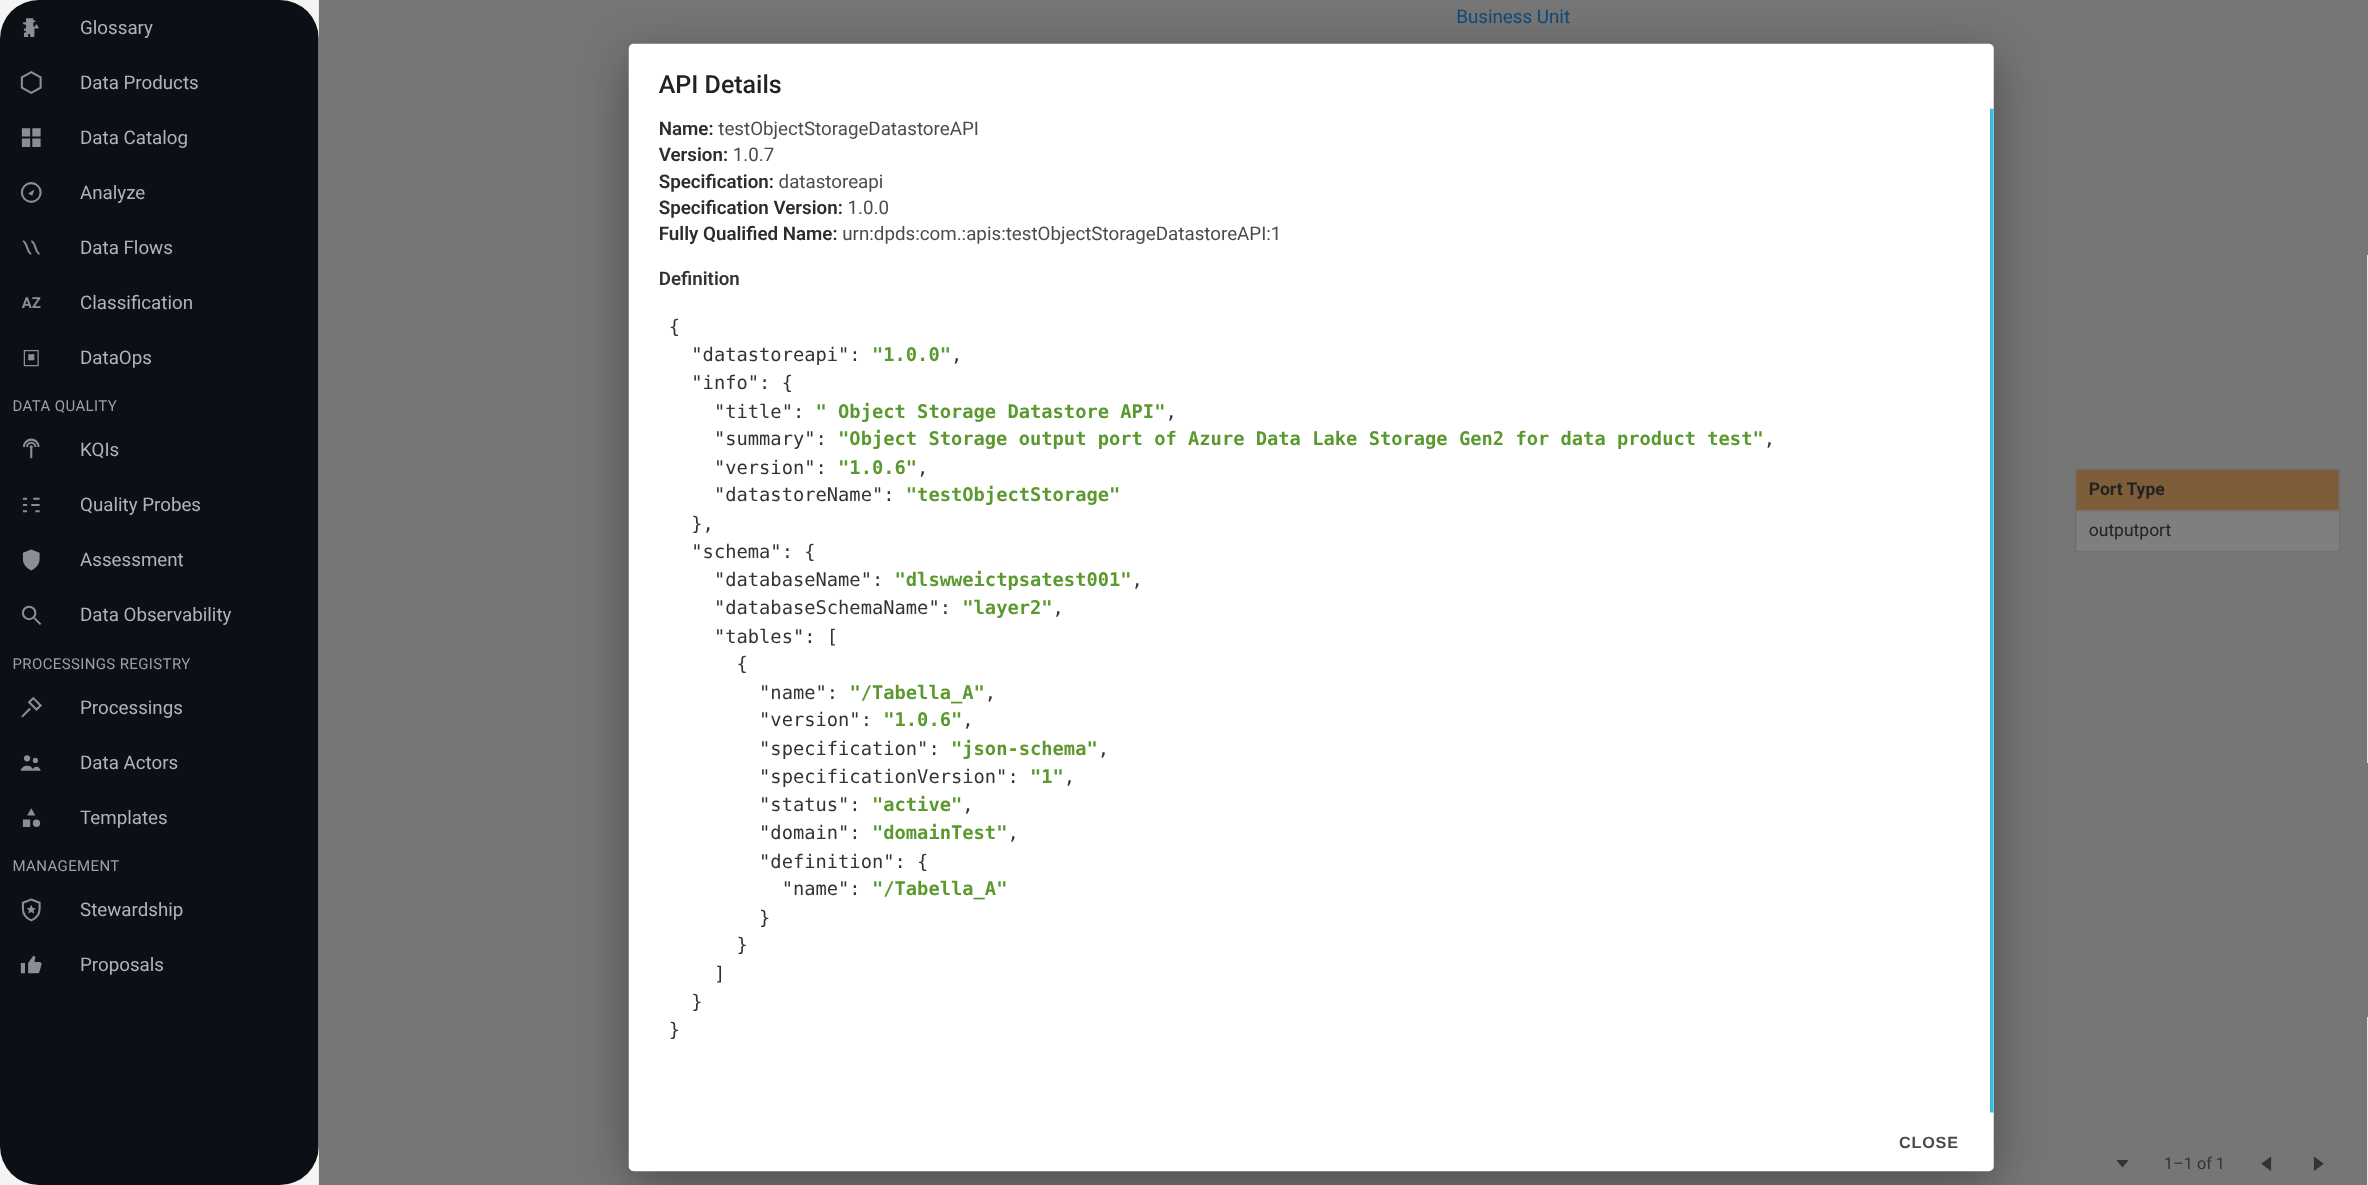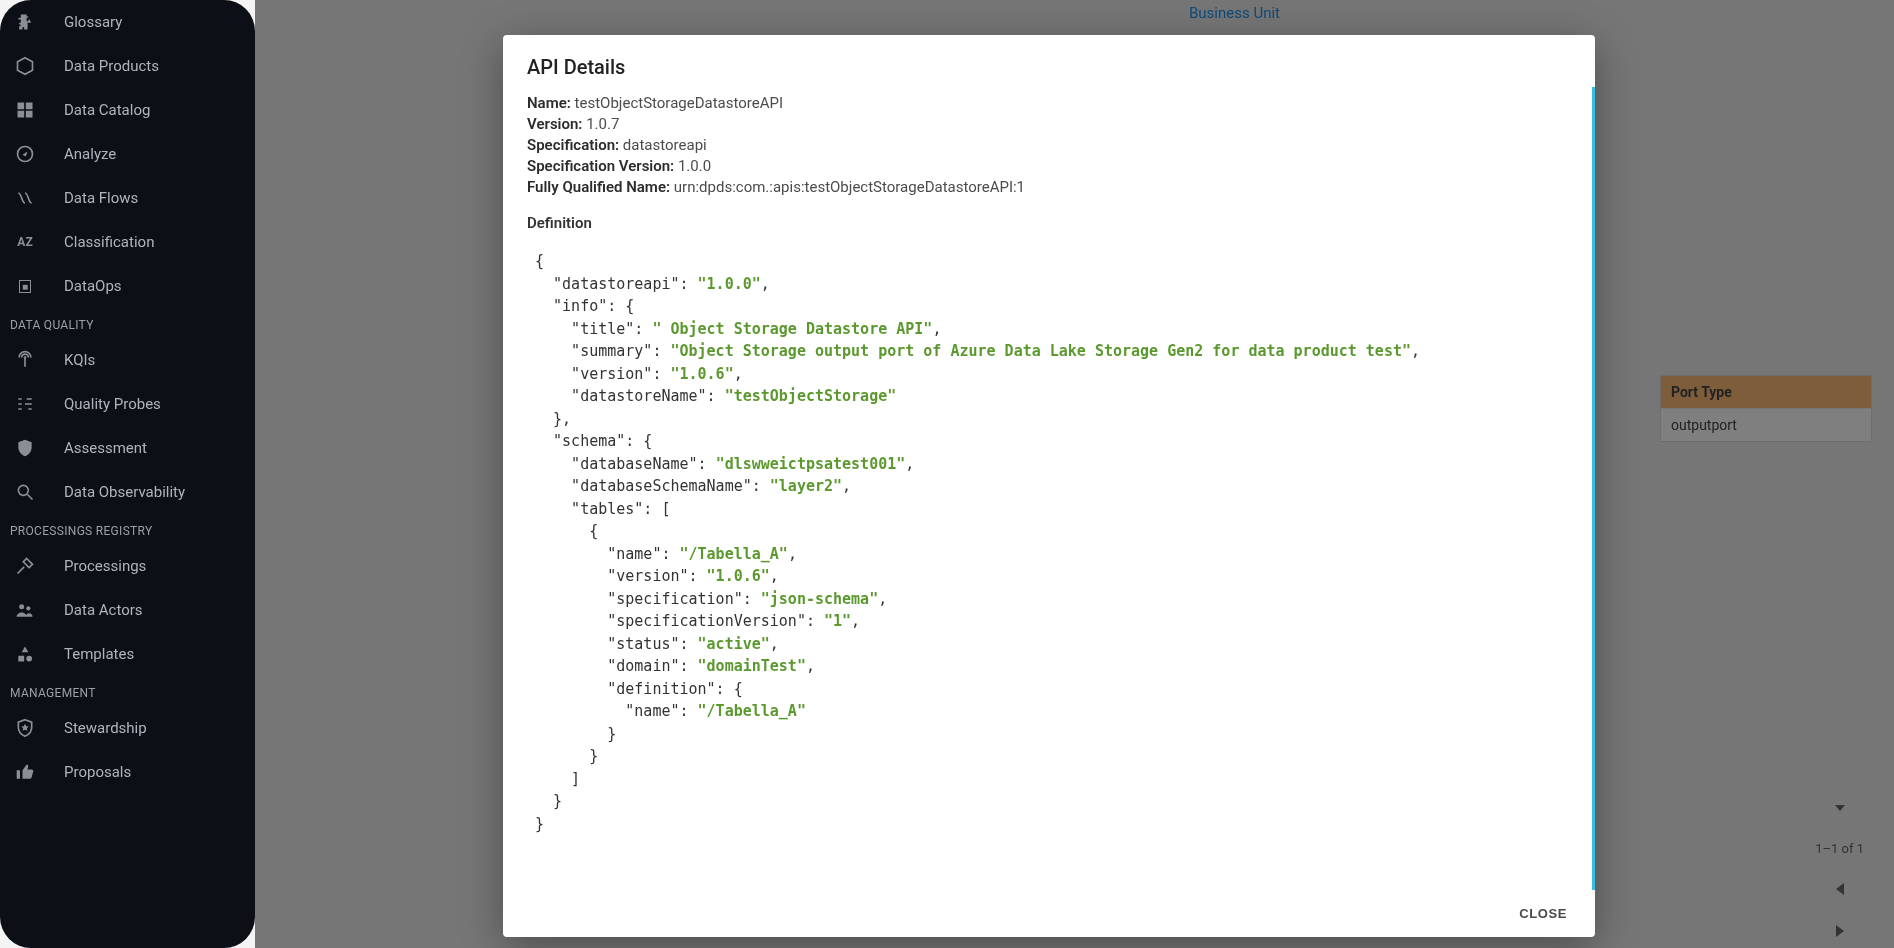--- a/index.html
+++ b/index.html
@@ -58,21 +58,20 @@
   .content {
     flex: 1;
     position: relative;
     background: #ececec;
     overflow: hidden;
   }
   .content .link-bar {
     position: absolute;
     top: 0; left: 0; right: 0;
     padding: 4px 36px;
-    margin-left: 24px;
   }
   .content .link-bar a { color: #2196f3; text-decoration: none; font-size: 15px; }
 
   .right-panel {
     position: absolute;
     right: 22px;
     top: 375px;
     width: 210px;
     background: #fff;
     border: 1px solid #ddd;
@@ -90,21 +89,20 @@
   .pager {
     position: absolute;
     right: 30px;
     bottom: 0;
     padding: 8px 0;
     display: flex;
     align-items: center;
     gap: 24px;
     color: #666;
     font-size: 13px;
-    flex-direction: column;
   }
   .pager .chev { width:18px; height:18px; display:inline-flex; align-items:center; justify-content:center; }
   svg { fill: currentColor; }
 
   
   .scrim {
     position: absolute;
     inset: 0;
     background: rgba(0,0,0,.50);
   }

